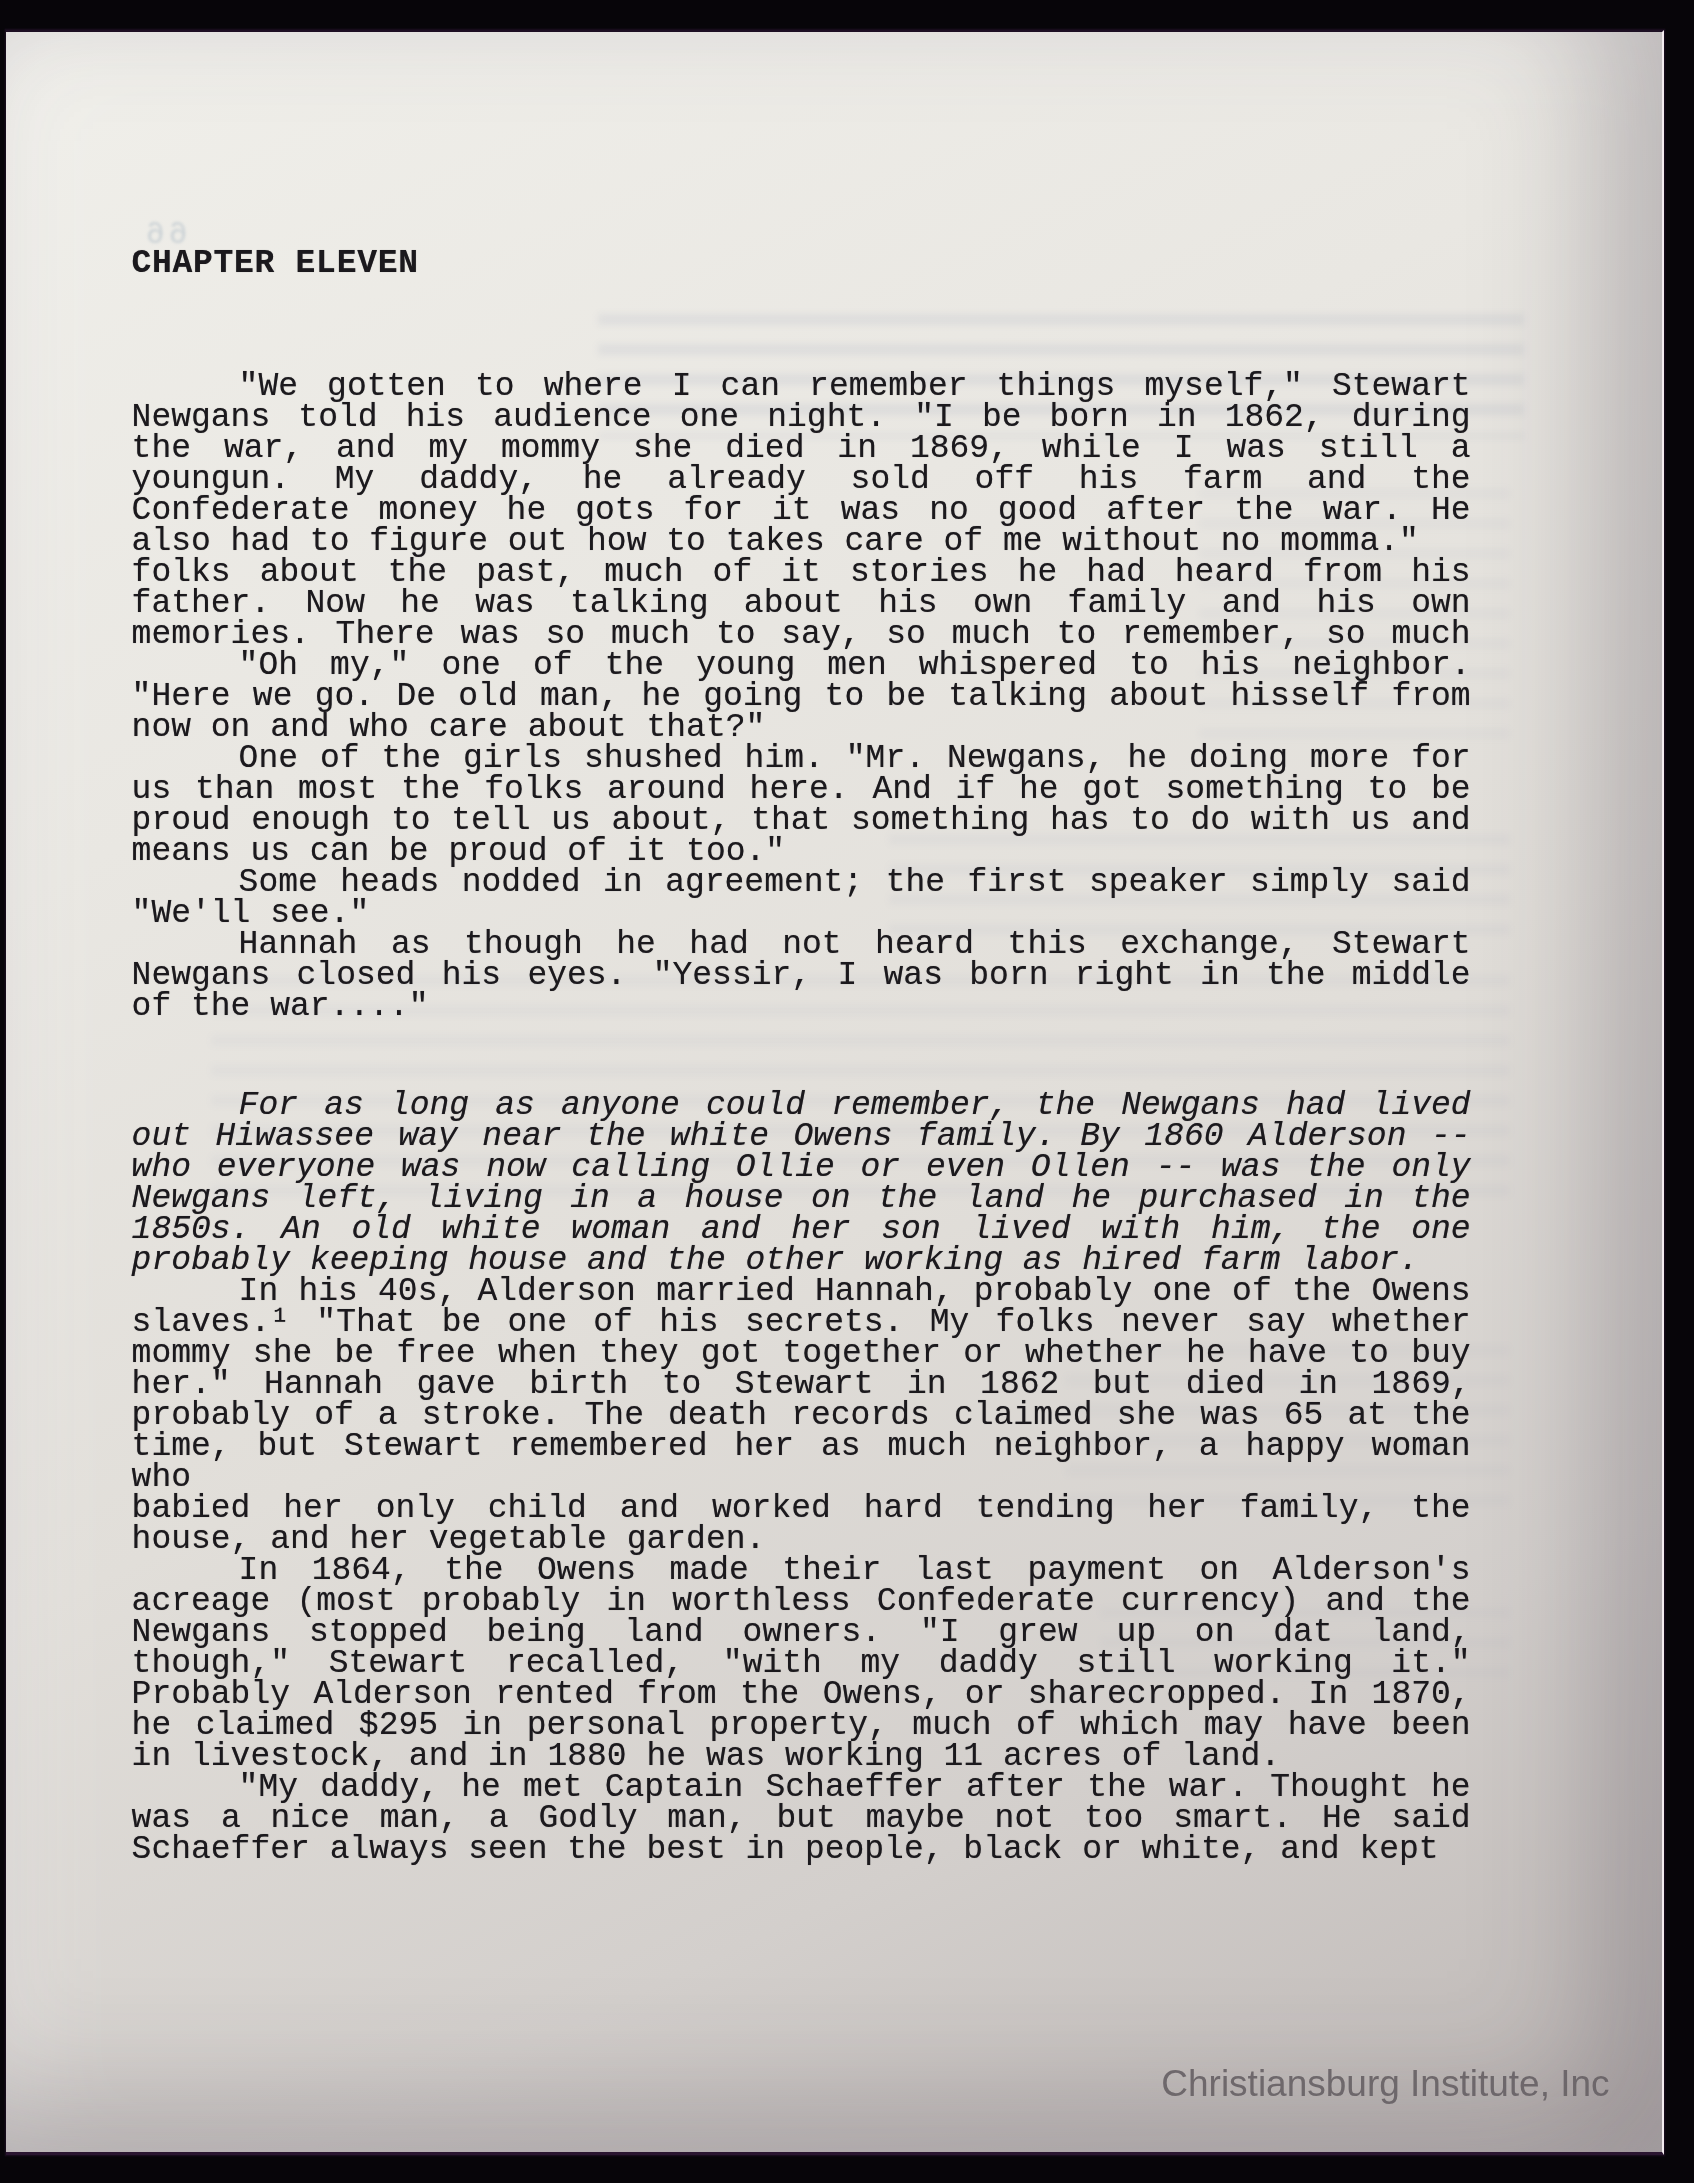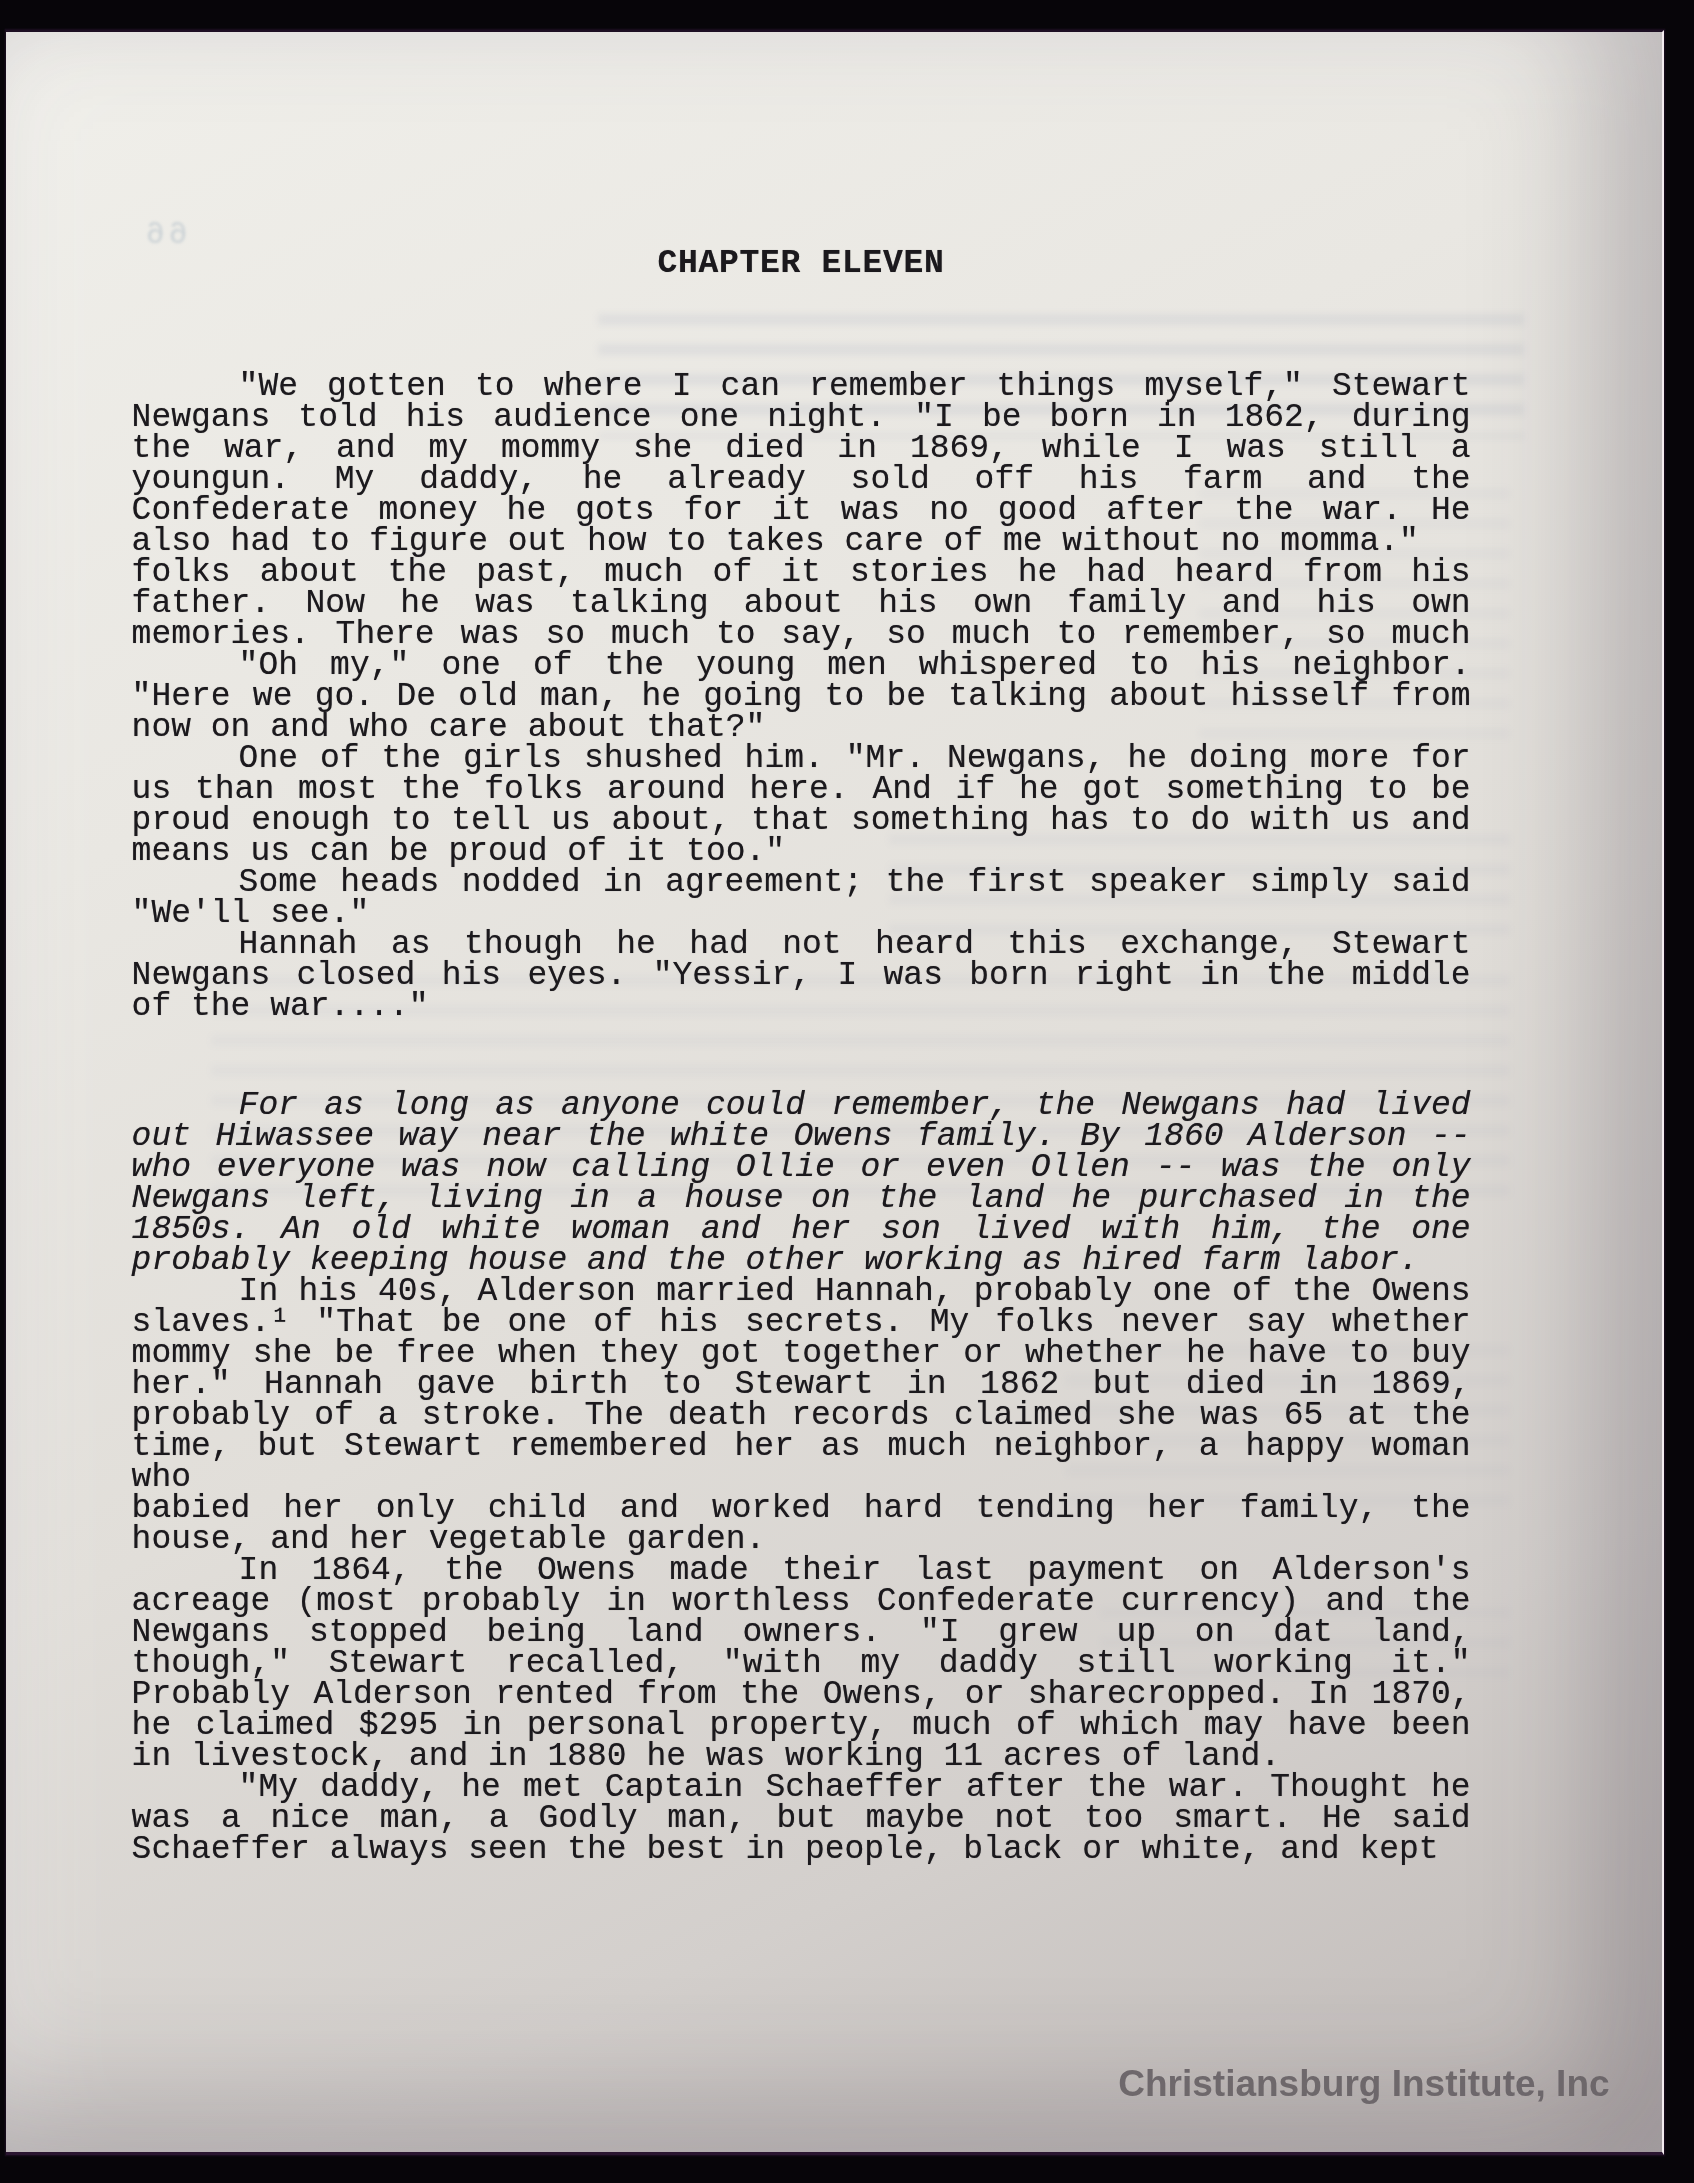--- a/index.html
+++ b/index.html
@@ -47,39 +47,39 @@
     position: absolute;
     left: 126px; top: 216px;
     width: 1339px;
     color: #1b191d;
     font-size: 33px;
     line-height: 31px;
     text-shadow: 0 0 0.7px rgba(27,25,29,0.55);
   }
   .chapter-title, .chapter-subtitle {
     font-weight: bold;
-    text-align: center;
+    text-align: left;
     letter-spacing: 0.7px;
   }
   .chapter-subtitle { margin-top: 44px; }
   .body-text { margin-top: 92px; }
   .para { margin: 0; }
   .line {
     text-align: justify;
     text-align-last: justify;
     -moz-text-align-last: justify;
   }
   .line.first { text-indent: 107px; }
   .line.last  { text-align-last: left; -moz-text-align-last: left; }
   .watermark {
     position: absolute;
     top: 2031px; right: 52px;
     font-family: "Liberation Sans", "DejaVu Sans", sans-serif;
     font-size: 37px;
-    font-weight: 700;
+    font-weight: 400;
     color: #686266;
     letter-spacing: 0px;
     opacity: 0.92;
   }
 </style>
 </head>
 <body>
 
 <div class="page">
 

